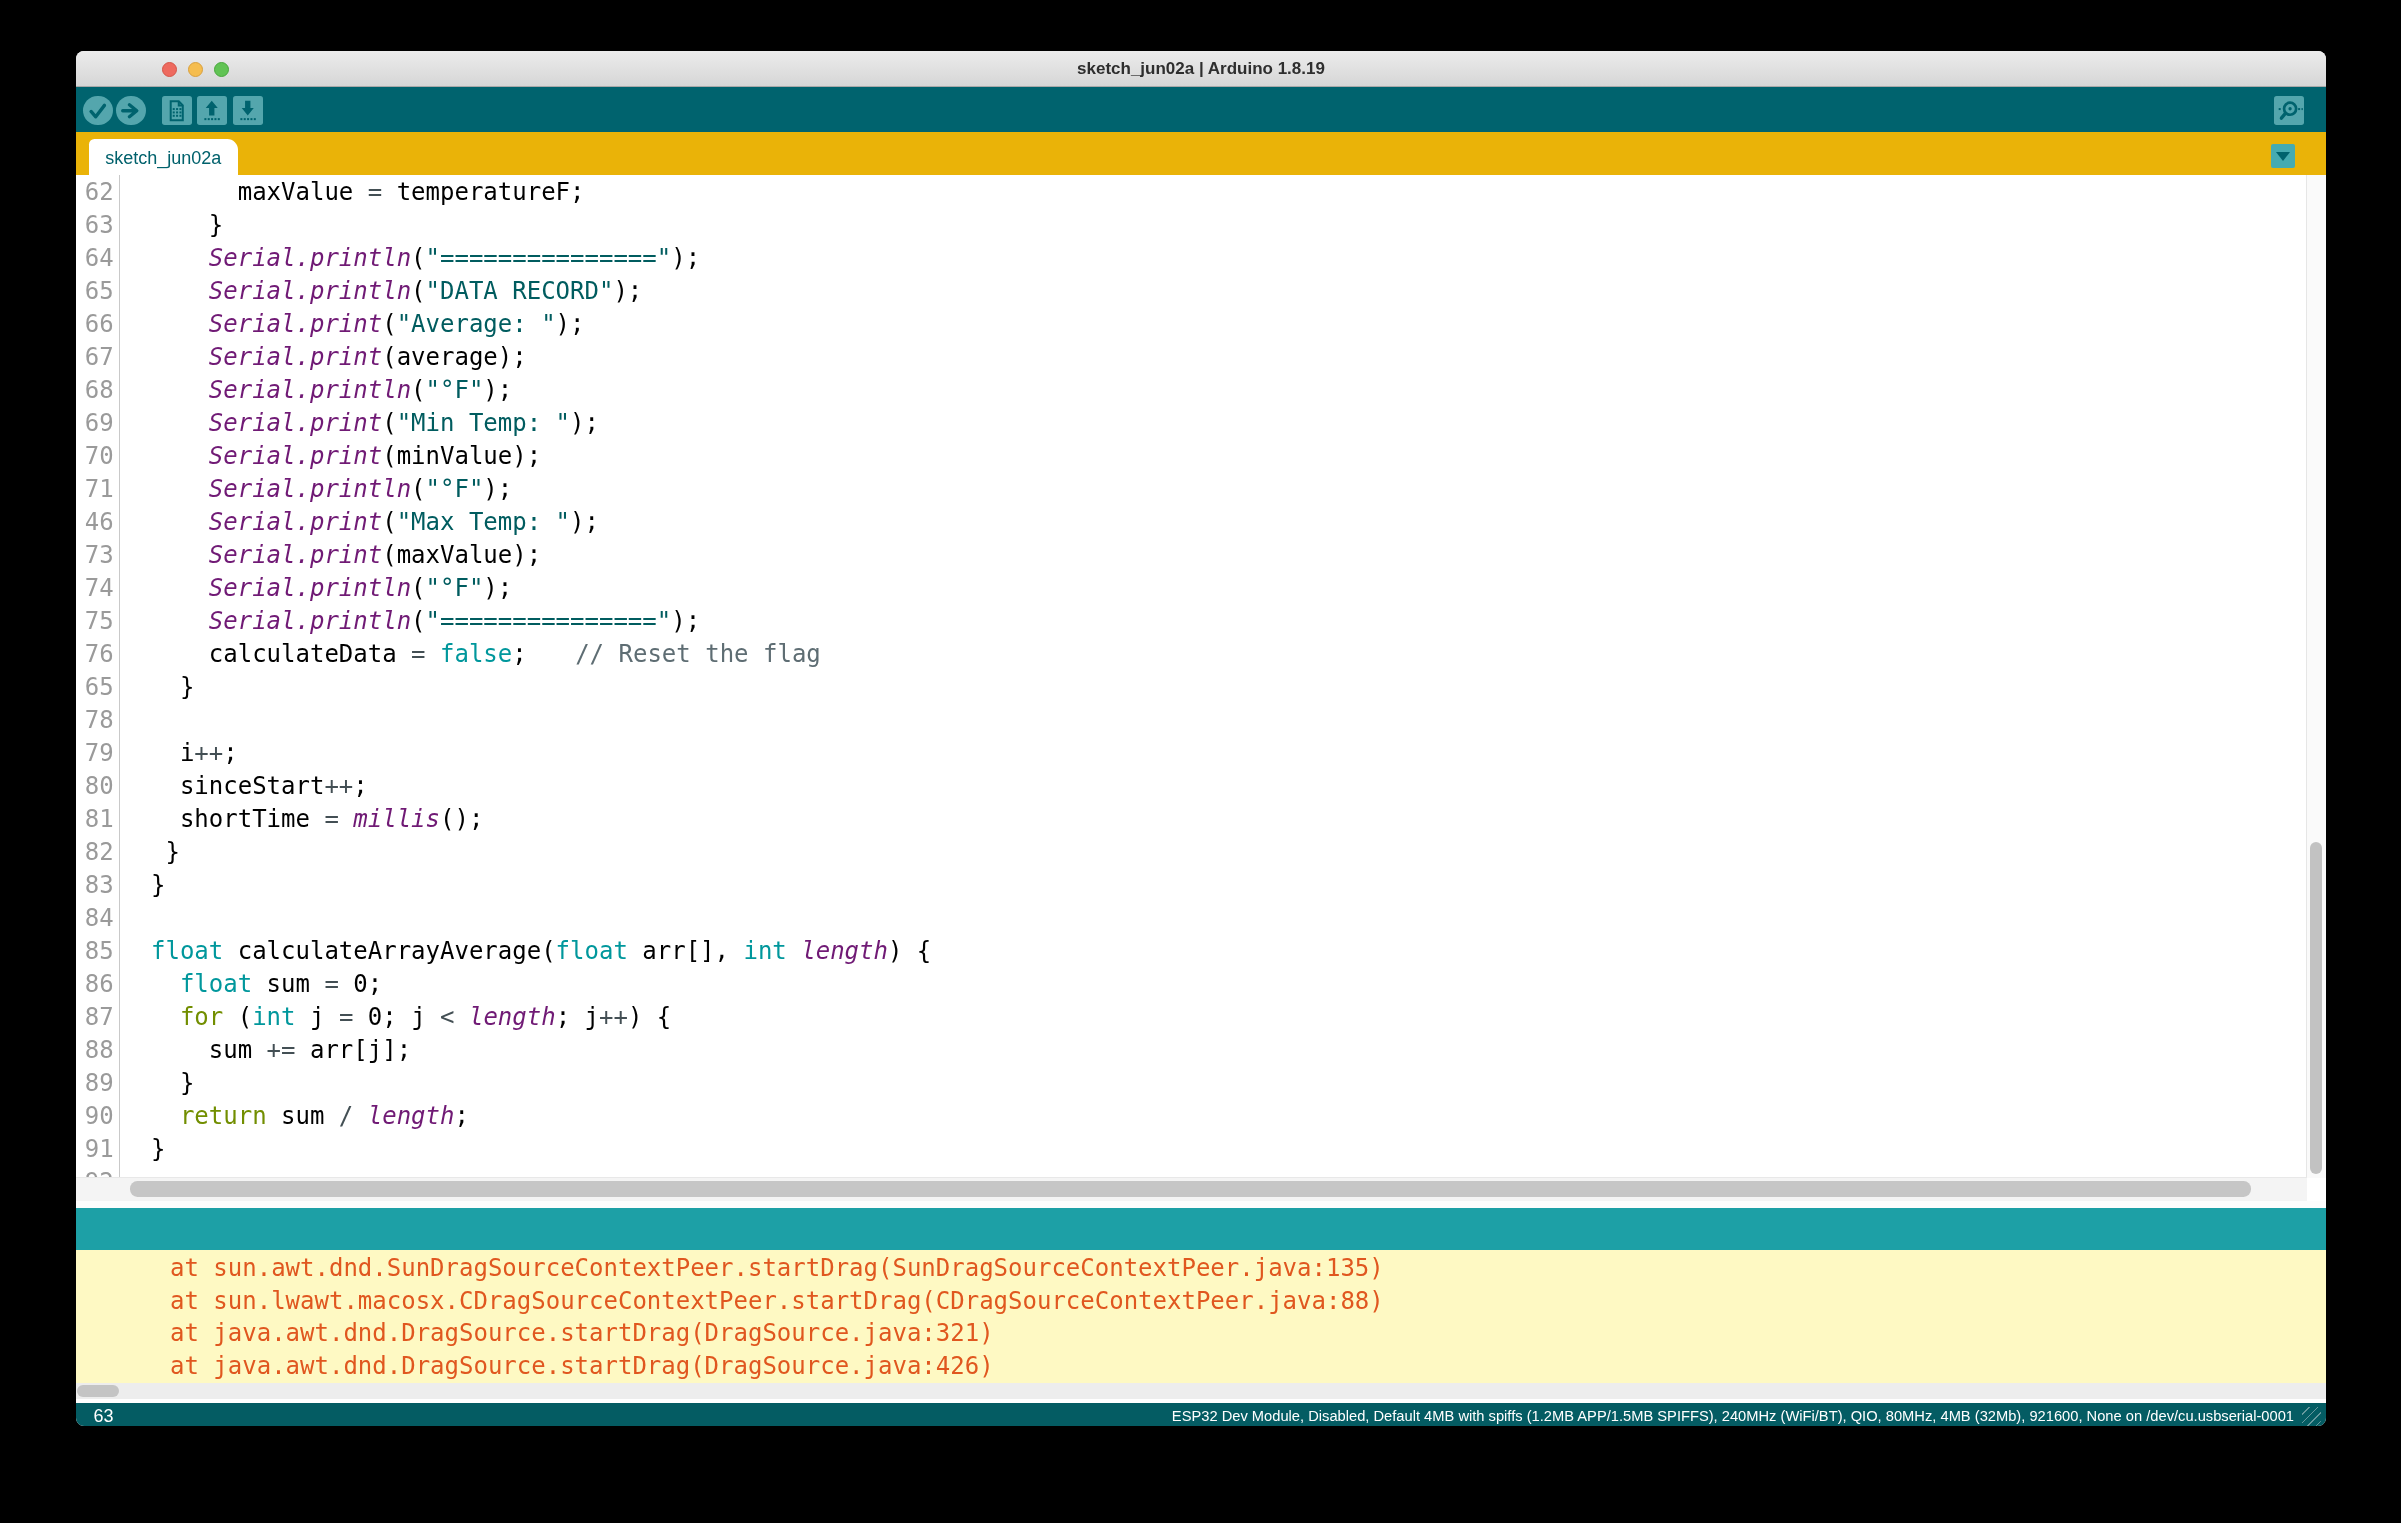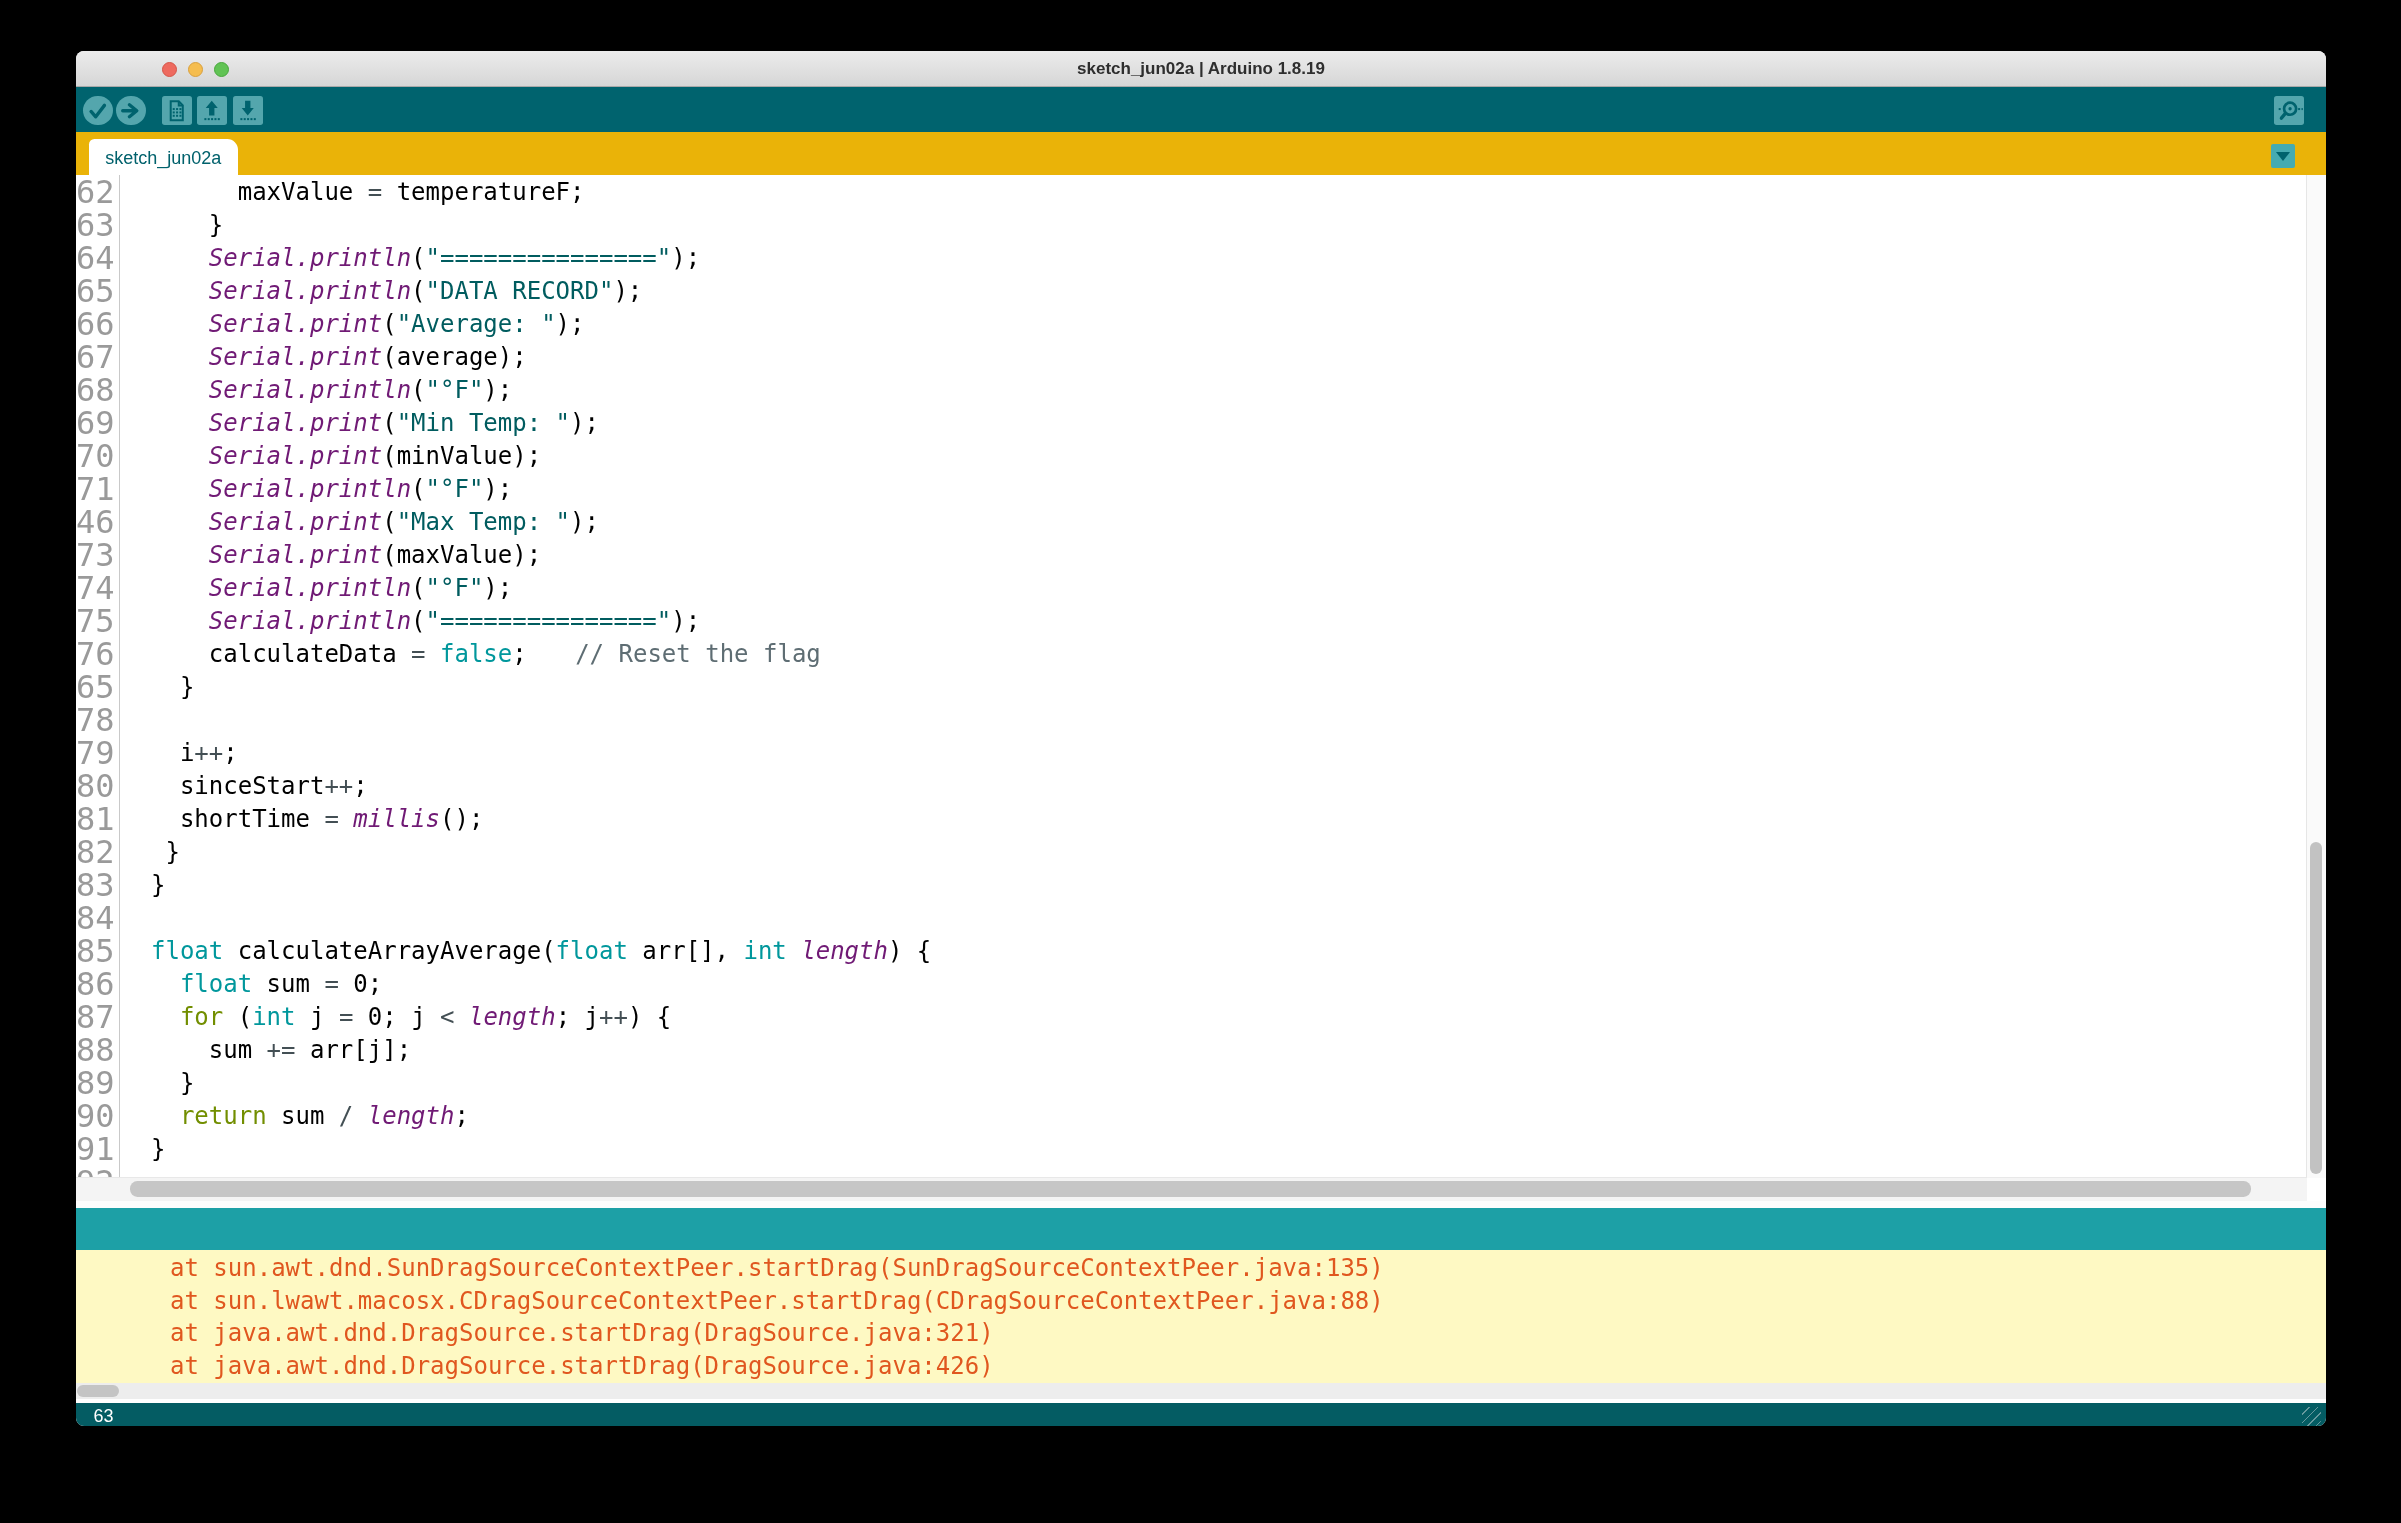--- a/index.html
+++ b/index.html
@@ -27,21 +27,21 @@
   .tab{position:absolute;left:12.7px;top:7.4px;width:149px;height:36px;background:#fff;
        border-radius:5.4px 10.7px 0 0;text-align:center;line-height:38px;
        font-size:18px;font-weight:500;color:#00616C;}
   .tab-drop{position:absolute;right:31.5px;top:12px;width:24px;height:24px;background:#46ABB1;
             border-radius:2px;display:flex;align-items:center;justify-content:center;}
   .tab-drop .tri{width:0;height:0;border-left:7.4px solid transparent;border-right:7.4px solid transparent;
                  border-top:9.4px solid #00636E;}
   
   .editor{height:1026px;background:#fff;position:relative;flex:none;display:flex;overflow:hidden;}
   .gutter{width:44px;flex:none;border-right:1.3px solid #C9C9C9;
-          font-family:"DejaVu Sans Mono", monospace;font-size:32px;line-height:33px;
+          font-family:"DejaVu Sans Mono", monospace;font-size:24px;line-height:33px;
           color:#9A9A9A;text-align:right;padding-top:1.3px;box-sizing:border-box;}
   .ln{padding-right:5.4px;height:33px;}
   .code{flex:1;font-family:"DejaVu Sans Mono", monospace;font-size:24px;line-height:33px;
         padding:1.3px 0 0 31px;white-space:pre;overflow:hidden;}
   .row{height:33px;}
   .p{color:#000;} .o{color:#434F54;} .f{color:#701a75;font-style:italic;} .t{color:#00979C;}
   .s{color:#005C5F;} .k{color:#728E00;} .c{color:#5E6D73;margin-left:34px;}
   .vscroll{position:absolute;right:0;top:0;bottom:23px;width:19px;background:#FAFAFA;
            border-left:0.7px solid #E6E6E6;}
   .vthumb{position:absolute;left:2.7px;width:12.7px;top:667px;height:332px;background:#C2C2C2;border-radius:6.7px;}
@@ -213,17 +213,18 @@
 
   <div class="console-header"></div>
   <div class="console" id="console-lines"><div class="crow">at sun.awt.dnd.SunDragSourceContextPeer.startDrag(SunDragSourceContextPeer.java:135)</div><div class="crow">at sun.lwawt.macosx.CDragSourceContextPeer.startDrag(CDragSourceContextPeer.java:88)</div><div class="crow">at java.awt.dnd.DragSource.startDrag(DragSource.java:321)</div><div class="crow">at java.awt.dnd.DragSource.startDrag(DragSource.java:426)</div></div>
   <div class="cscroll">
     <div class="cthumb"></div>
   </div>
   <div class="gap2"></div>
 
   <div class="statusbar">
     <div class="status-line">63</div>
+    <div class="status-board">ESP32 Dev Module, Disabled, Default 4MB with spiffs (1.2MB APP/1.5MB SPIFFS), 240MHz (WiFi/BT), QIO, 80MHz, 4MB (32Mb), 921600, None on /dev/cu.usbserial-0001</div>
     <div class="grip"></div>
   </div>
 
 </div>
 
 
 </body></html>

